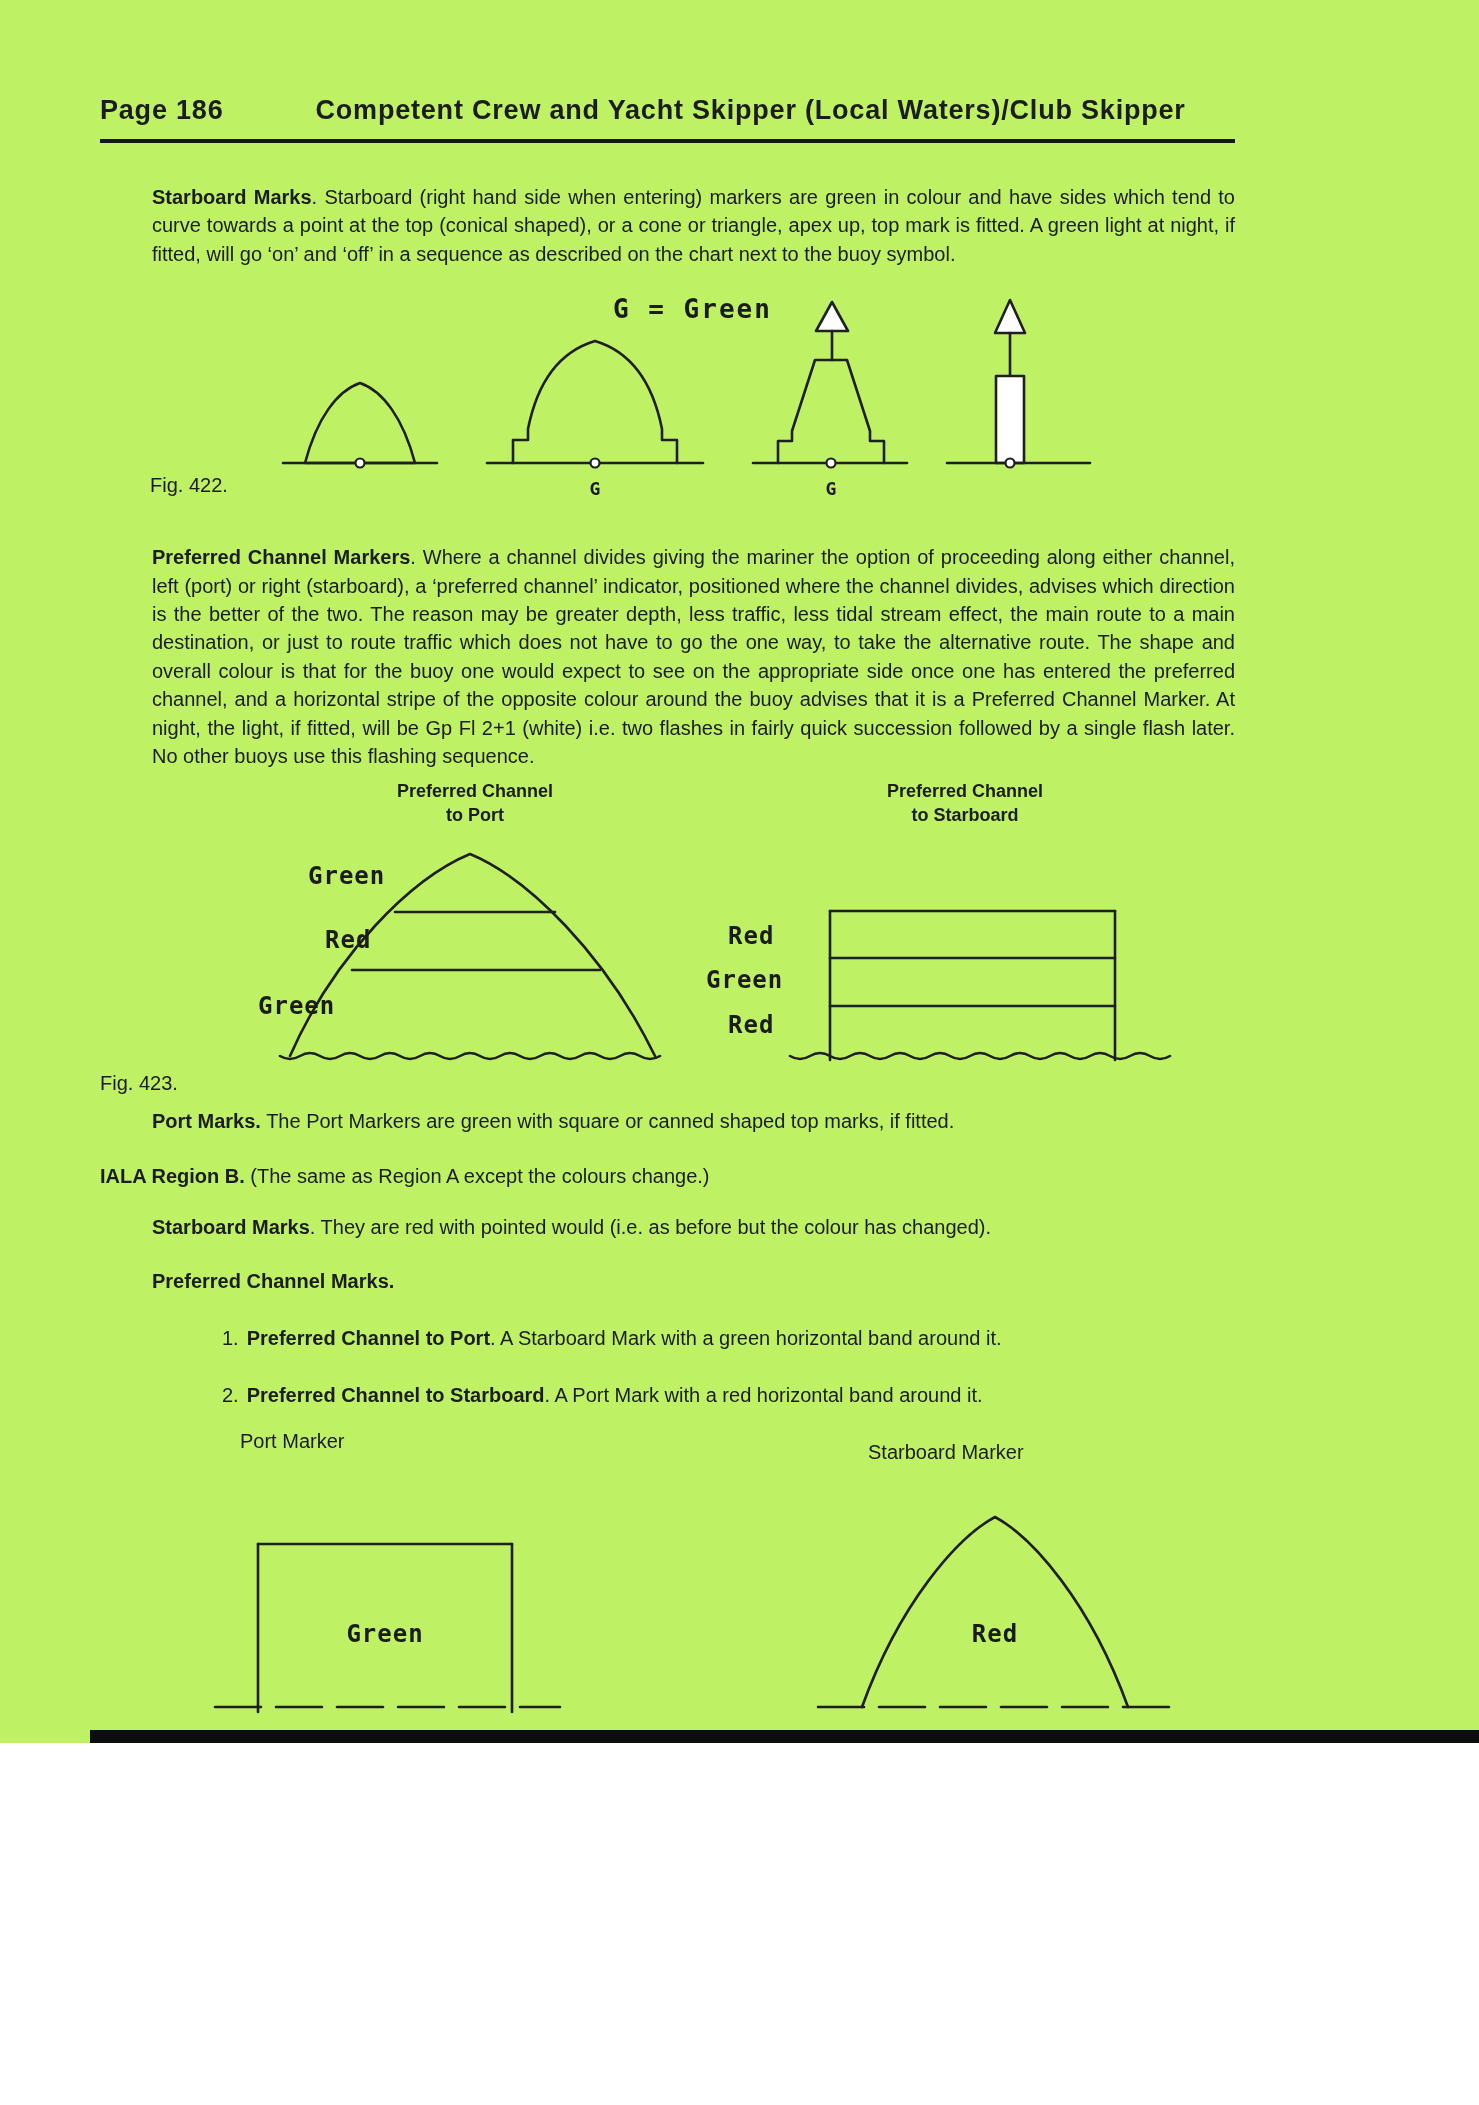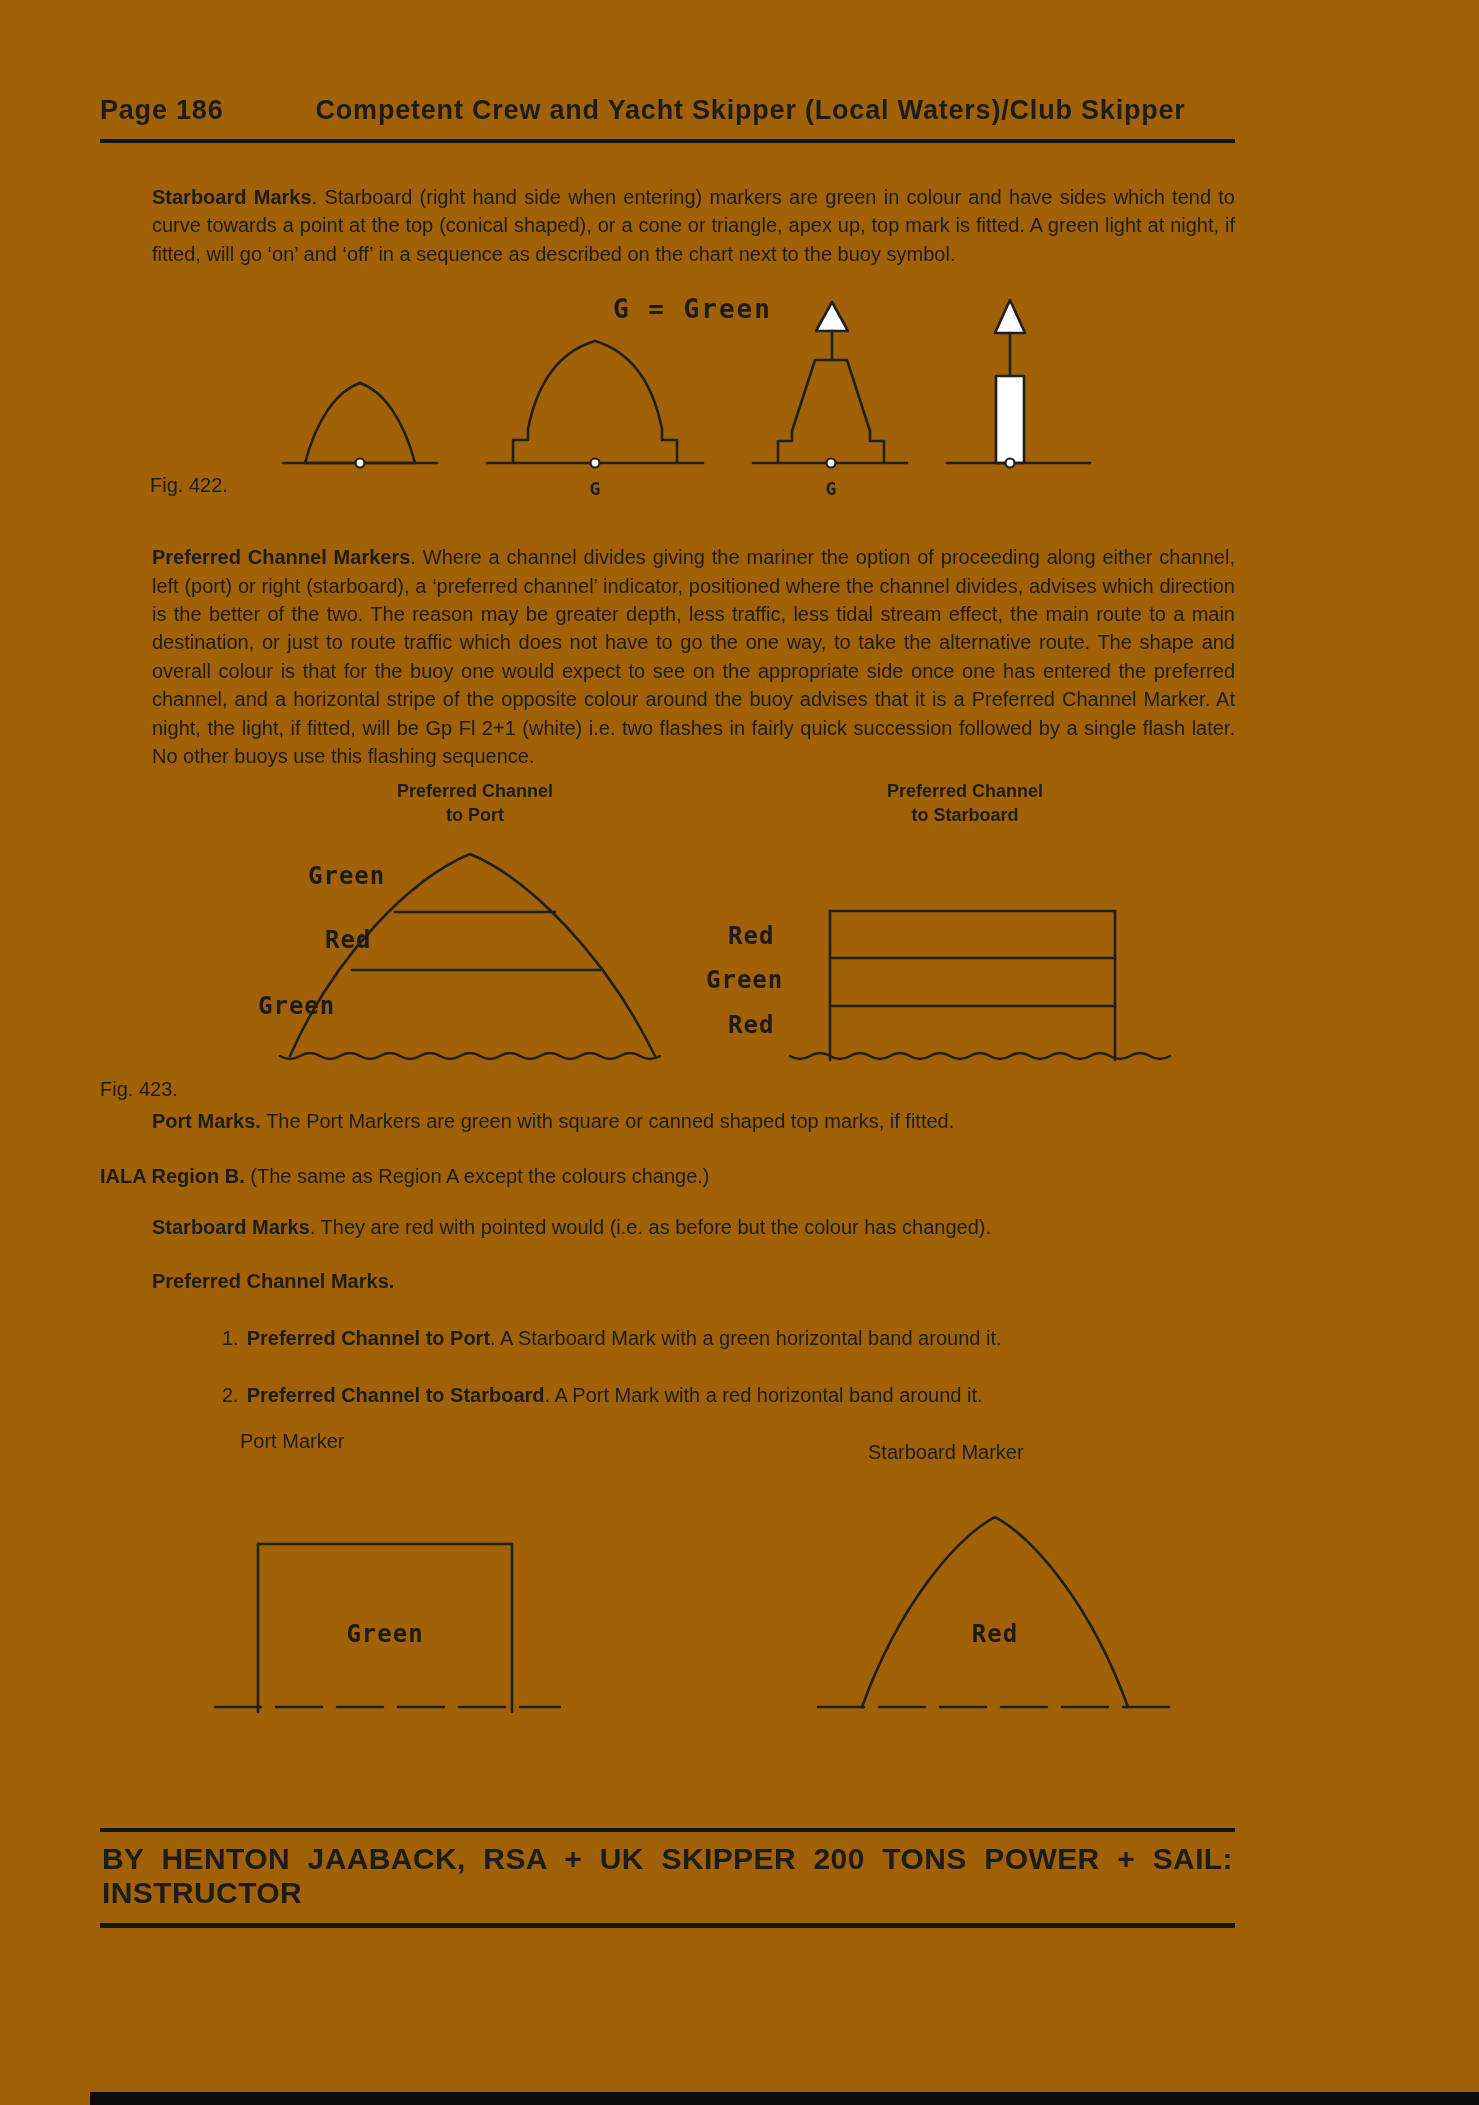--- a/index.html
+++ b/index.html
@@ -4,22 +4,22 @@
 <style>
   * { margin:0; padding:0; box-sizing:border-box; }
   html, body { background:#ffffff; }
   body {
     width:1479px; height:2105px;
     font-family:"Liberation Sans", sans-serif;
     color:#1c1c1c;
   }
   .page {
     position:relative;
-    width:1479px; height:2105px;
-    background:#a16207;
+    width:1479px; height:1743px;
+    background:#bef264;
     padding:95px 244px 0 100px;
     overflow:hidden;
   }
   
   .header {
     display:flex; align-items:baseline;
     border-bottom:4px solid #151515;
     padding-bottom:13px;
     font-weight:bold; font-size:27px; letter-spacing:0.8px;
   }
@@ -37,21 +37,21 @@
   .fig422 .fig-caption { left:50px; top:186px; }
   
   .fig423 { position:relative; height:322px; margin-top:10px; }
   .fig423-title {
     position:absolute; top:0; width:300px; text-align:center;
     font-weight:bold; font-size:18px; line-height:1.3;
   }
   .left-title { left:225px; }
   .right-title { left:715px; }
   .fig423 svg { position:absolute; left:40px; top:56px; }
-  .fig423 .fig-caption { left:0px; top:298px; }
+  .fig423 .fig-caption { left:0px; top:292px; }
   
   .line { font-size:20px; line-height:1.35; }
   .iala-heading { margin-top:28px; }
   .port-marks { margin-left:52px; margin-top:6px; }
   .stbd-marks { margin-left:52px; margin-top:24px; }
   .pref-heading { margin-left:52px; margin-top:27px; font-weight:bold; }
   .item { margin-left:122px; margin-top:30px; }
   .item .num { margin-right:8px; }
   .marker-labels { position:relative; height:28px; margin-top:21px; font-weight:normal; font-size:20px; }
   .port-marker-label { position:absolute; left:140px; top:0; }

